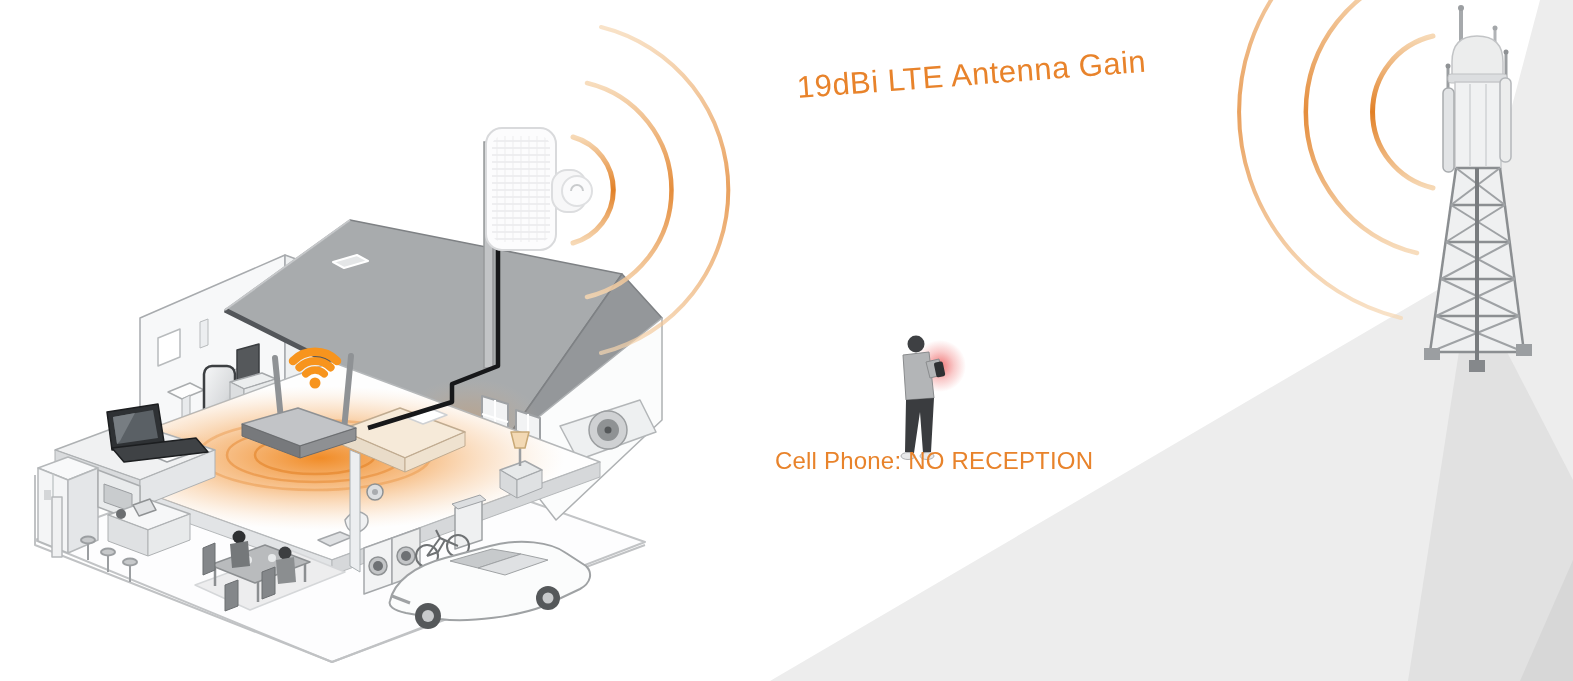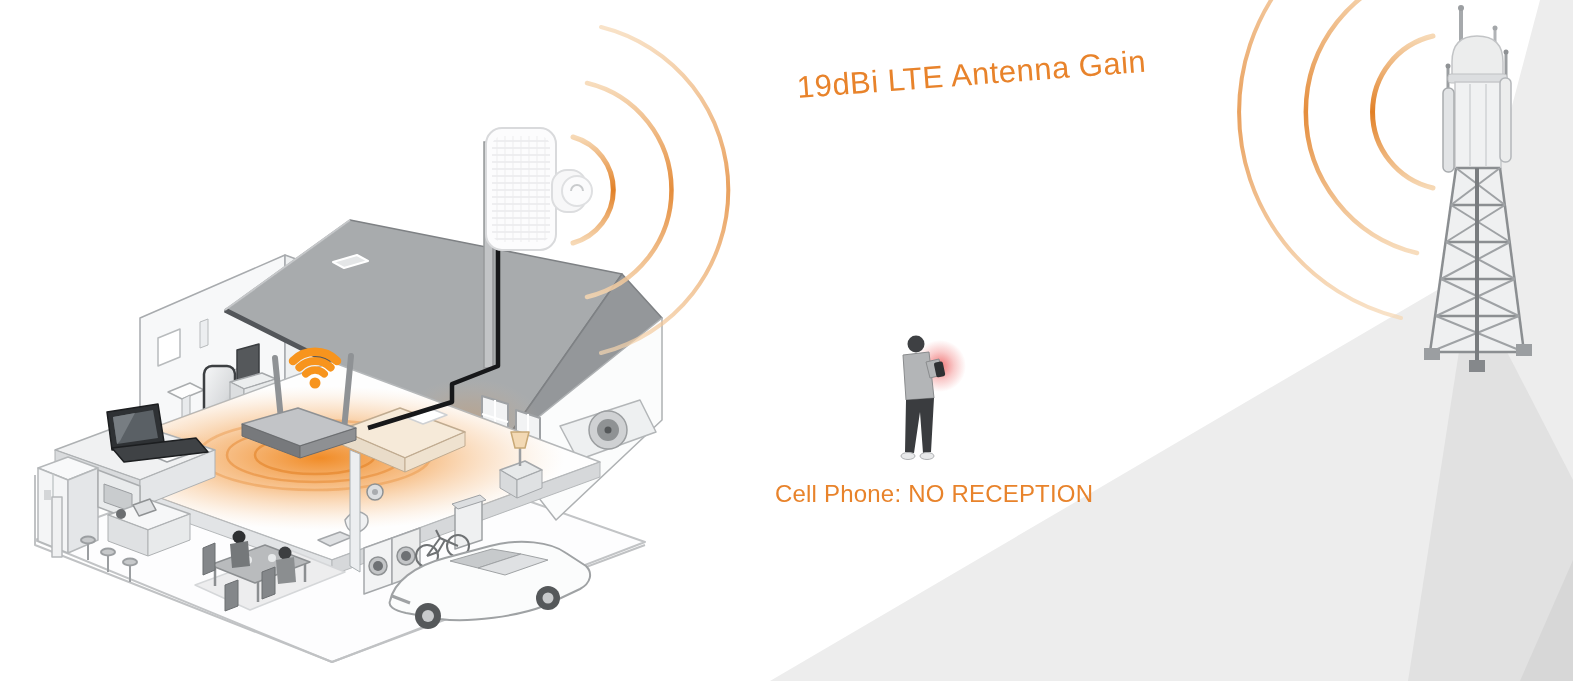--- a/index.html
+++ b/index.html
@@ -2,21 +2,21 @@
 <html><head>
 <meta charset="utf-8">
 <style>
   html,body{margin:0;padding:0;background:#ffffff;}
   #canvas{position:relative;width:1573px;height:681px;background:#ffffff;overflow:hidden;
           font-family:"Liberation Sans", sans-serif;}
   #art{position:absolute;left:0;top:0;}
   .overlay-text{position:absolute;white-space:nowrap;}
   #title{left:797px;top:70px;font-size:31px;color:#E8832B;letter-spacing:.5px;
          transform:rotate(-4.3deg);transform-origin:left center;}
-  #caption{left:775px;top:480px;font-size:24px;color:#E8832B;letter-spacing:.2px;}
+  #caption{left:775px;top:447px;font-size:24px;color:#E8832B;letter-spacing:.2px;}
 </style>
 </head>
 <body>
 
 <div id="canvas">
 
 <svg id="art" width="1573" height="681" viewBox="0 0 1573 681">
   <defs>
     <radialGradient id="covGrad" cx="50%" cy="50%" r="50%">
       <stop offset="0%" stop-color="#F0861C" stop-opacity="0.95"></stop>

